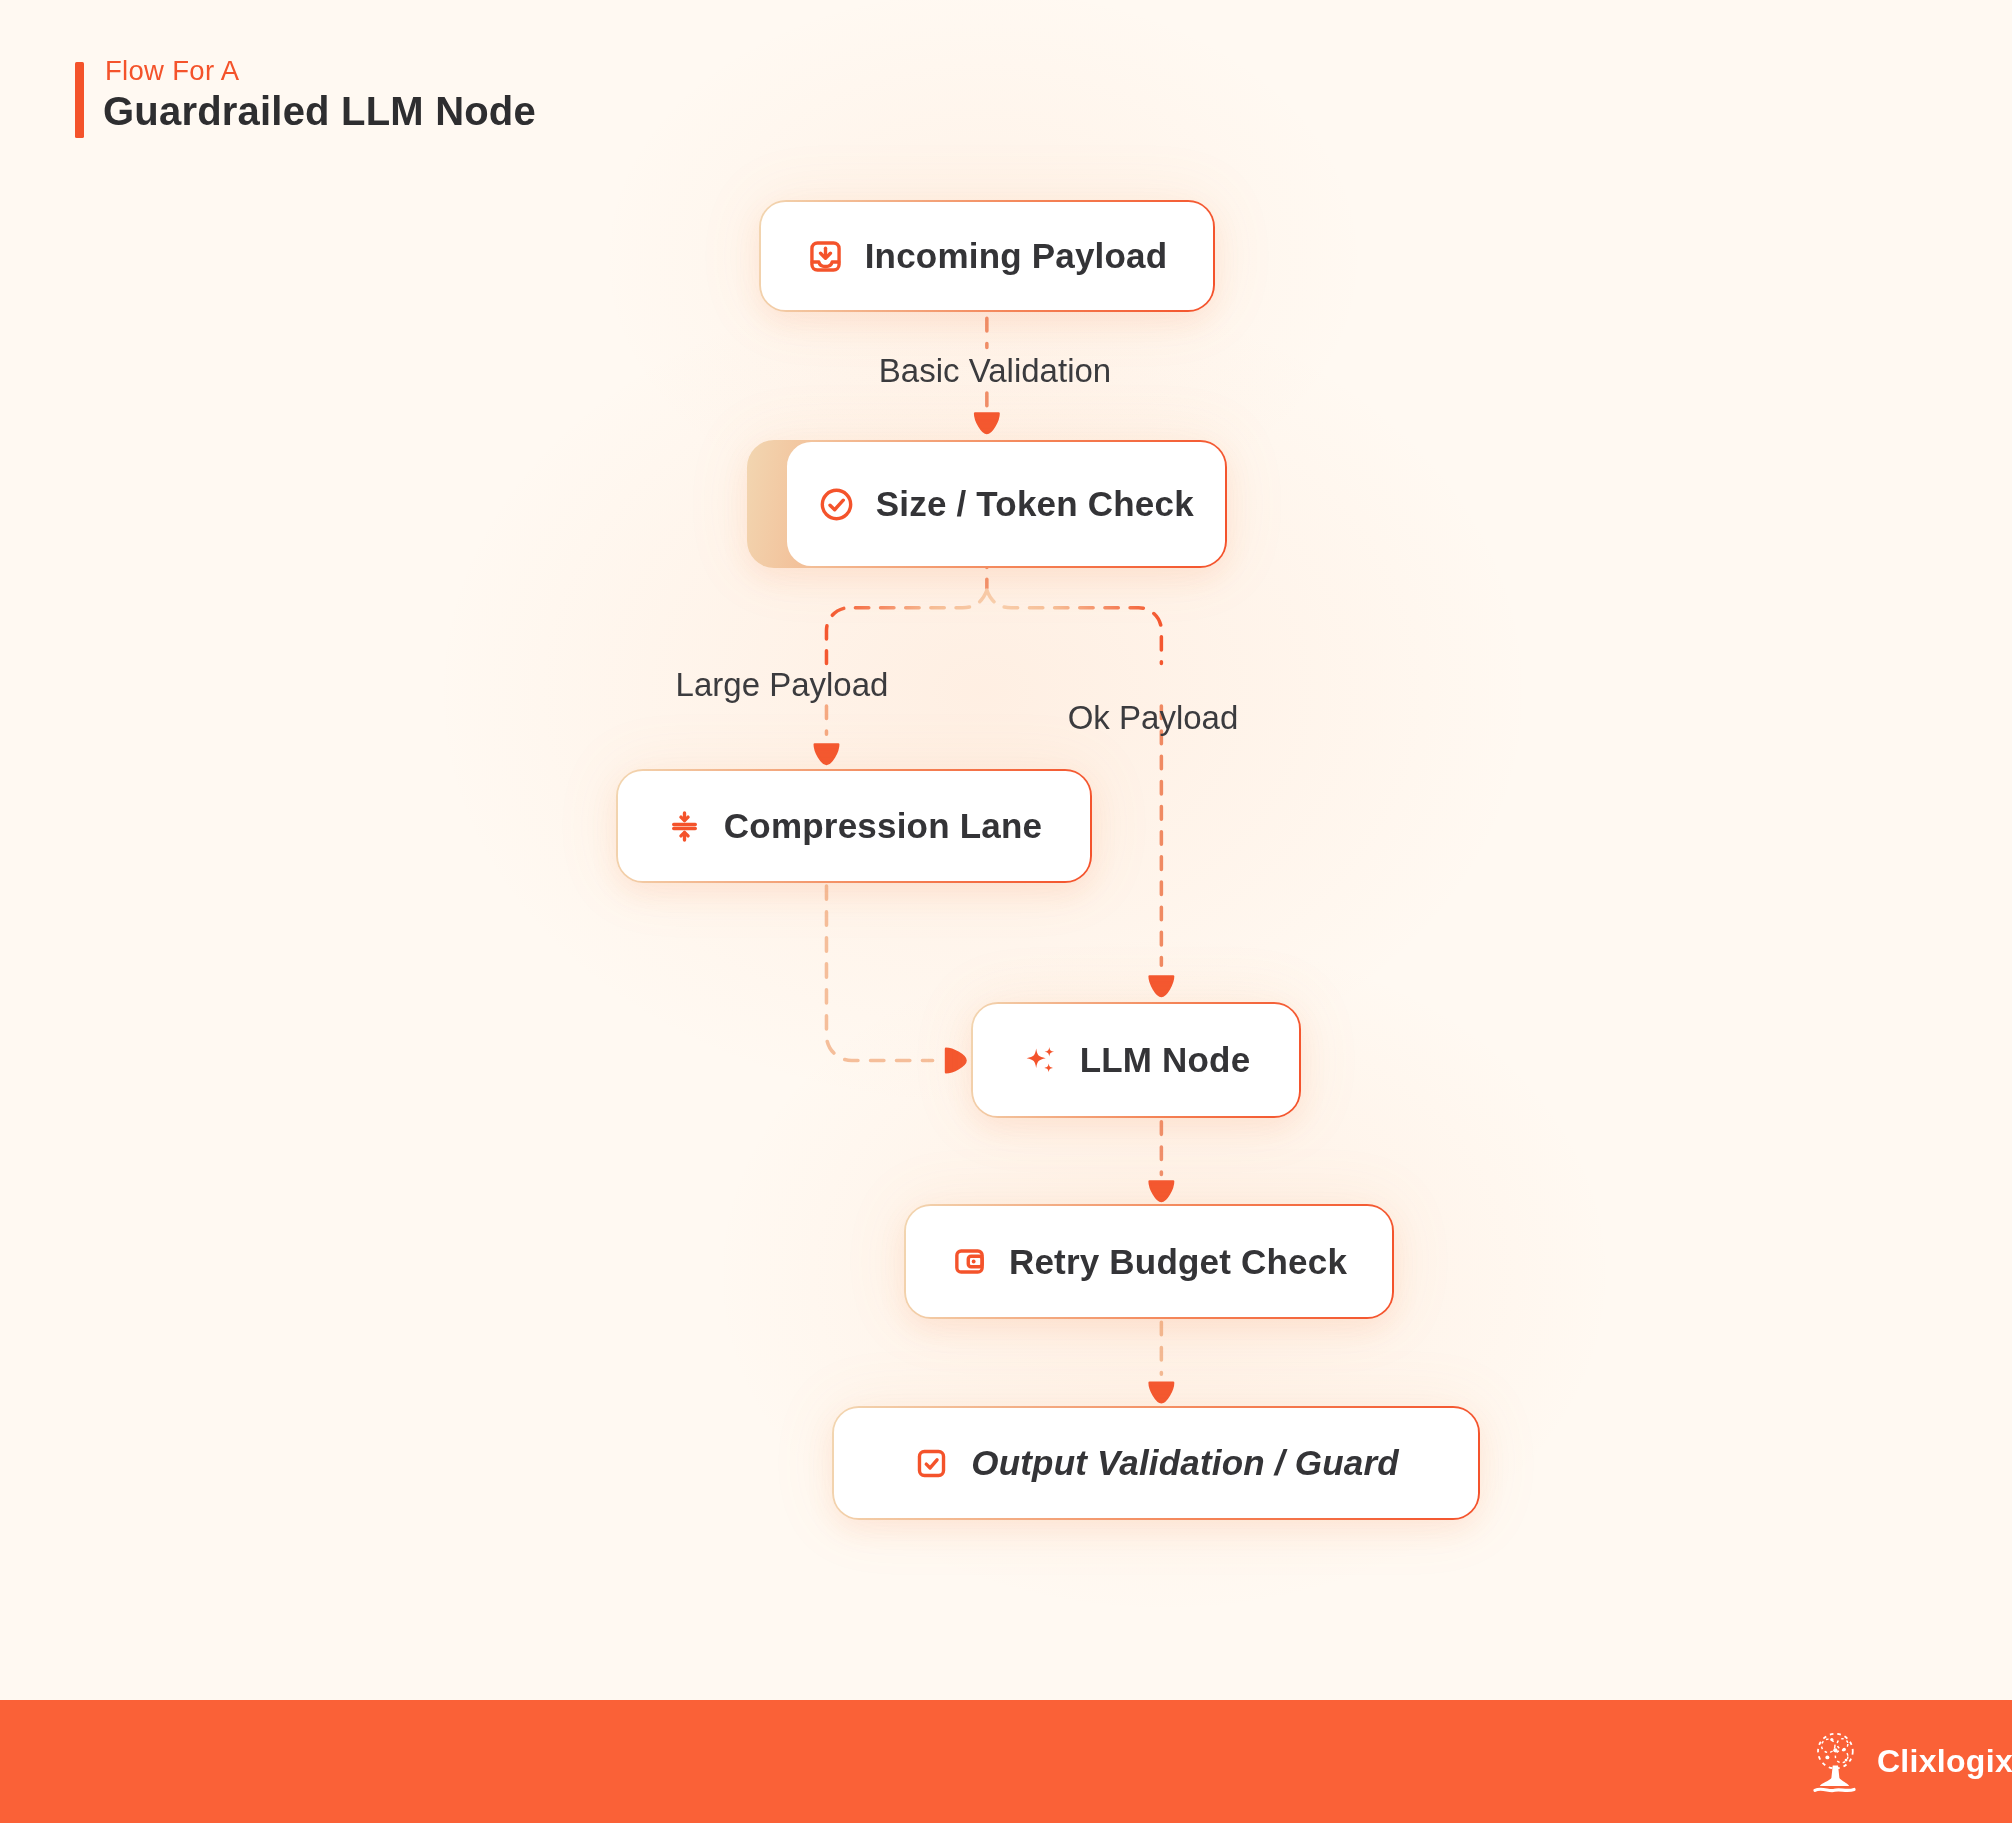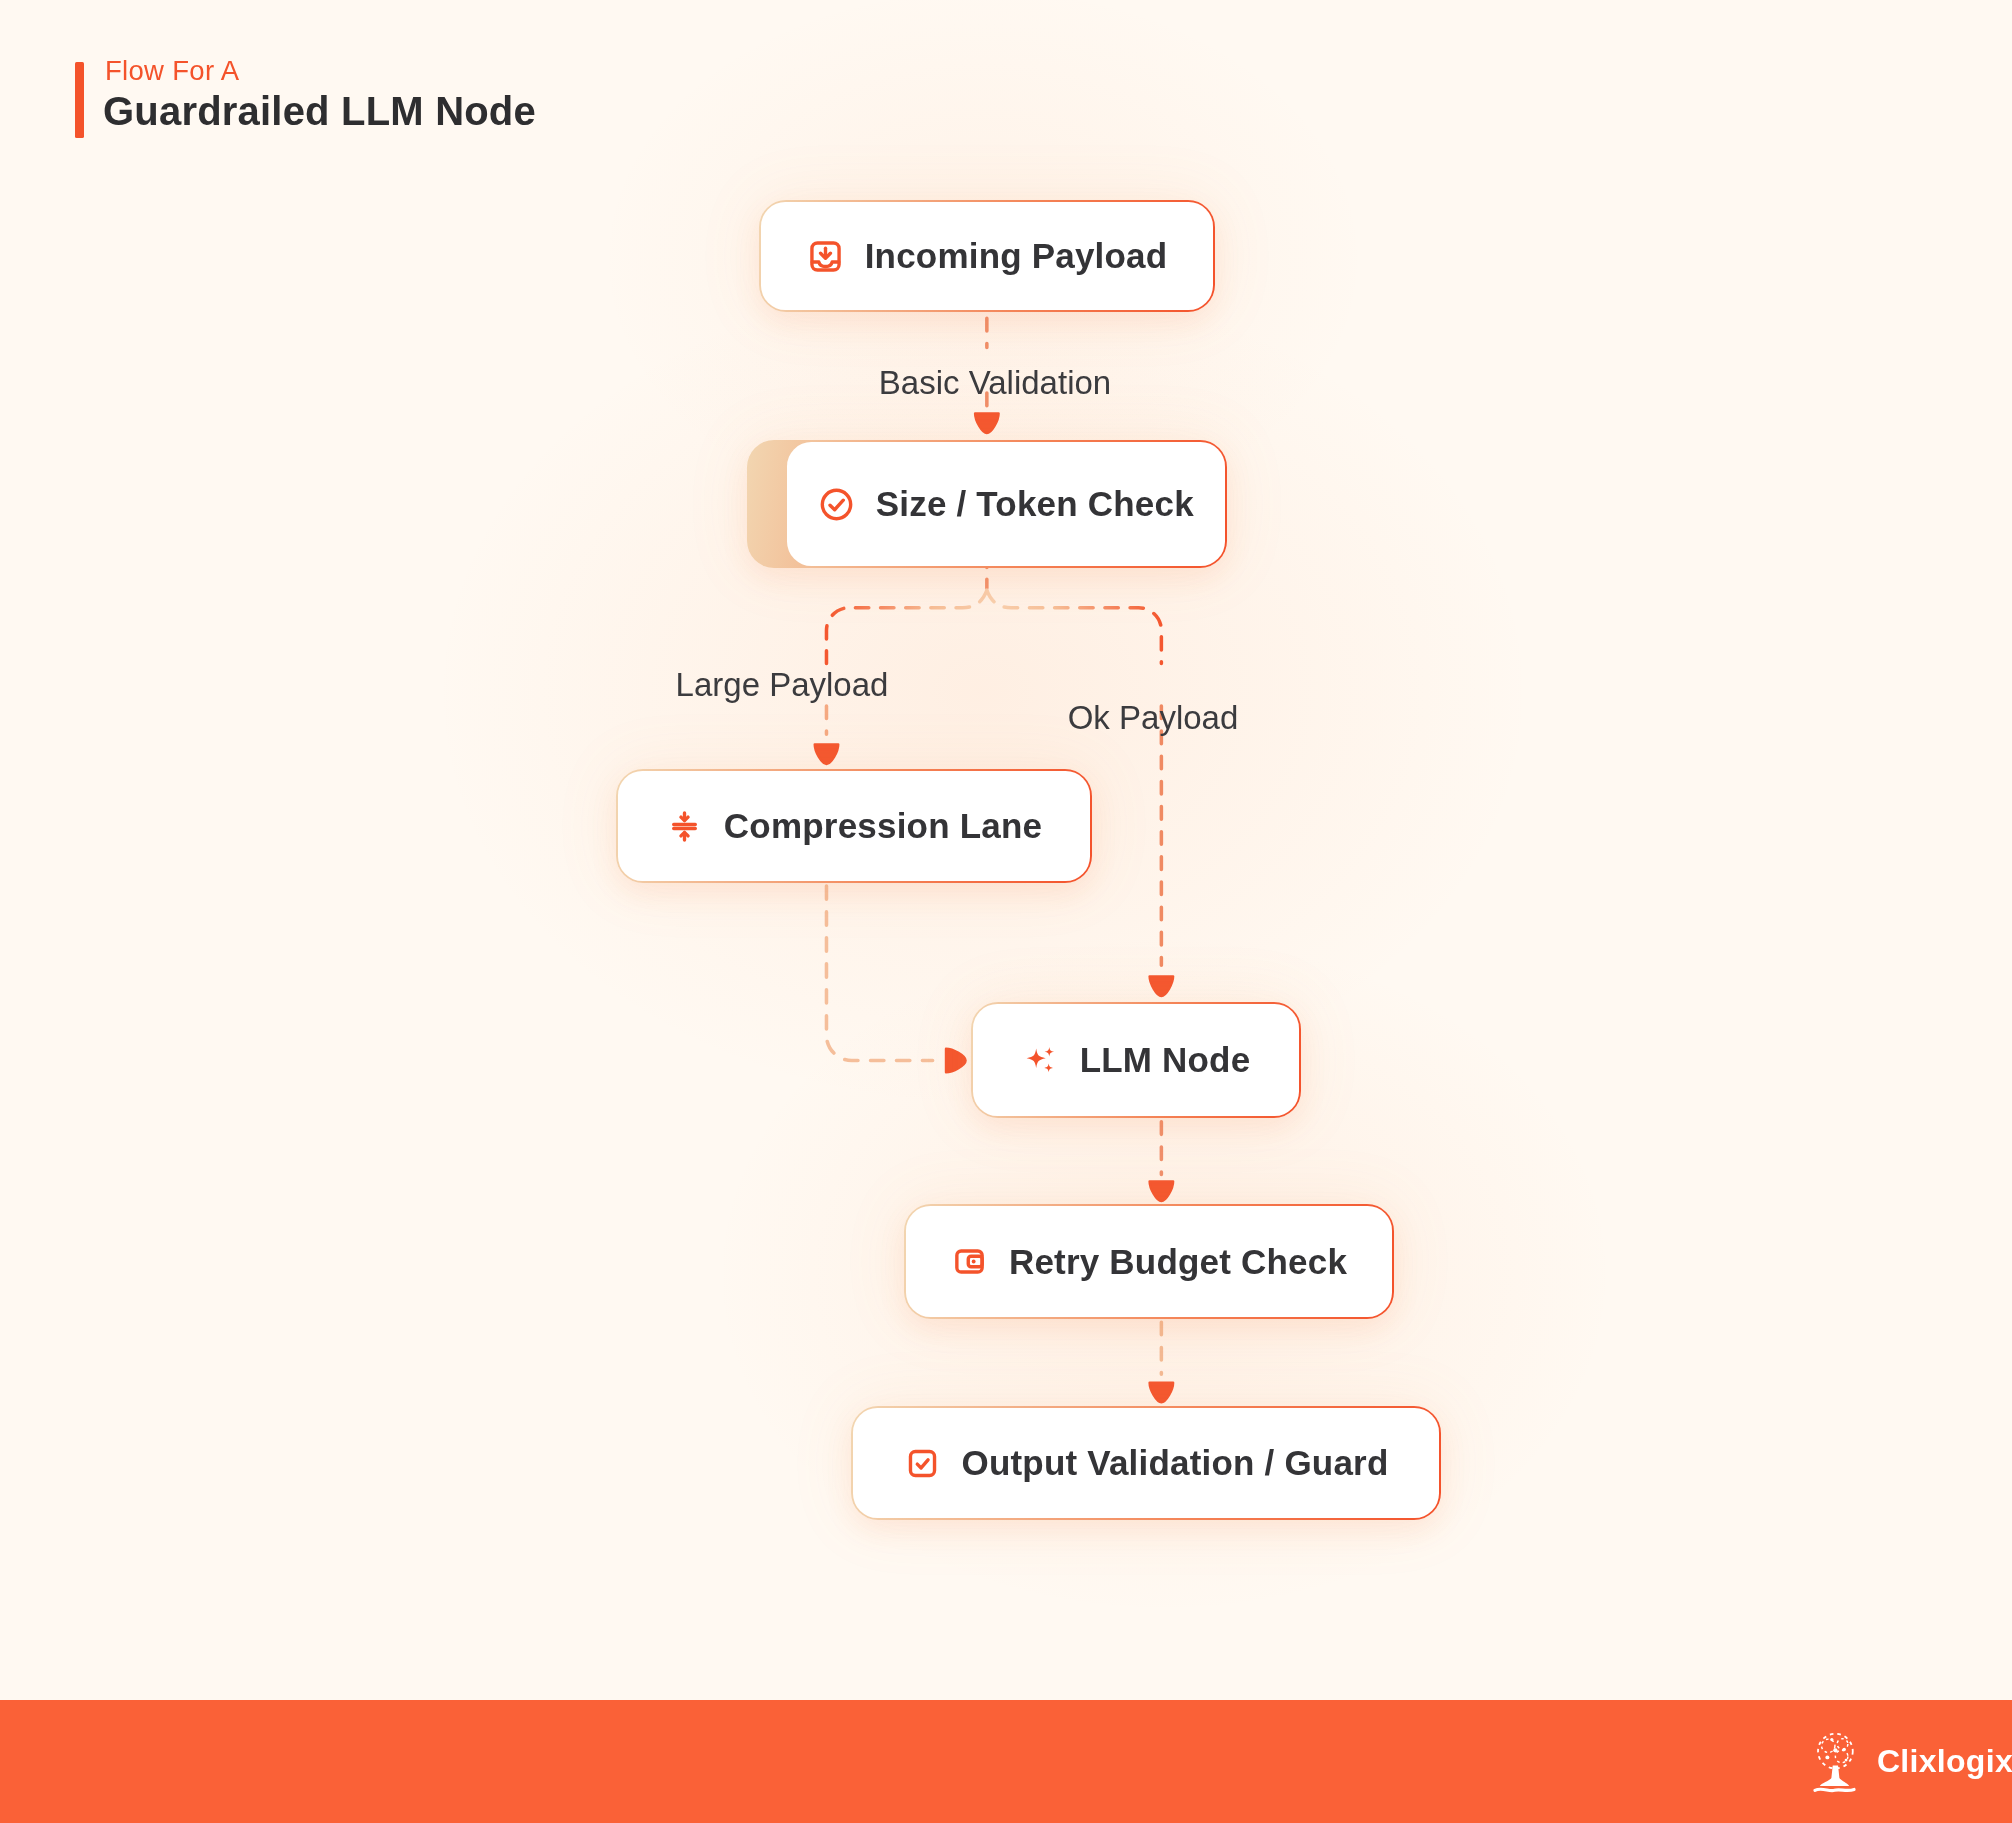--- a/index.html
+++ b/index.html
@@ -49,28 +49,28 @@
     white-space:nowrap;
   }
   .node-icon { width:37px; height:37px; flex:0 0 auto; }
   .node-icon svg { width:100%; height:100%; display:block; }
 
   .n-incoming   { left:759px;  top:200px;  width:456px; height:112px; }
   .n-sizecheck  { left:747px;  top:440px;  width:480px; height:128px;padding-left:40px; }
   .n-compress   { left:616px;  top:769px;  width:476px; height:114px; }
   .n-llm        { left:971px; top:1002px; width:330px; height:116px; }
   .n-retry      { left:904px; top:1204px; width:490px; height:115px; }
-  .n-output     { left:851px; top:1406px; width:590px; height:114px; }
+  .n-output     { left:832px; top:1406px; width:648px; height:114px;font-style:italic; }
 
   
   .edge-label {
     position:absolute; transform:translate(-50%,-50%);
     font-size:33px; font-weight:400; color:#3B3B3E; white-space:nowrap;
   }
-  .l-basic { left:995px; top:371px;margin-top:12px; }
+  .l-basic { left:995px; top:371px; }
   .l-large { left:782px; top:685px; }
   .l-ok    { left:1153px; top:712px;margin-top:6px; }
 
   
   .connectors { position:absolute; left:0; top:0; z-index:0; }
   .node, .edge-label { z-index:2; }
 
   
   .footer {
     position:absolute; left:0; top:1700px; width:2013px; height:123px;

